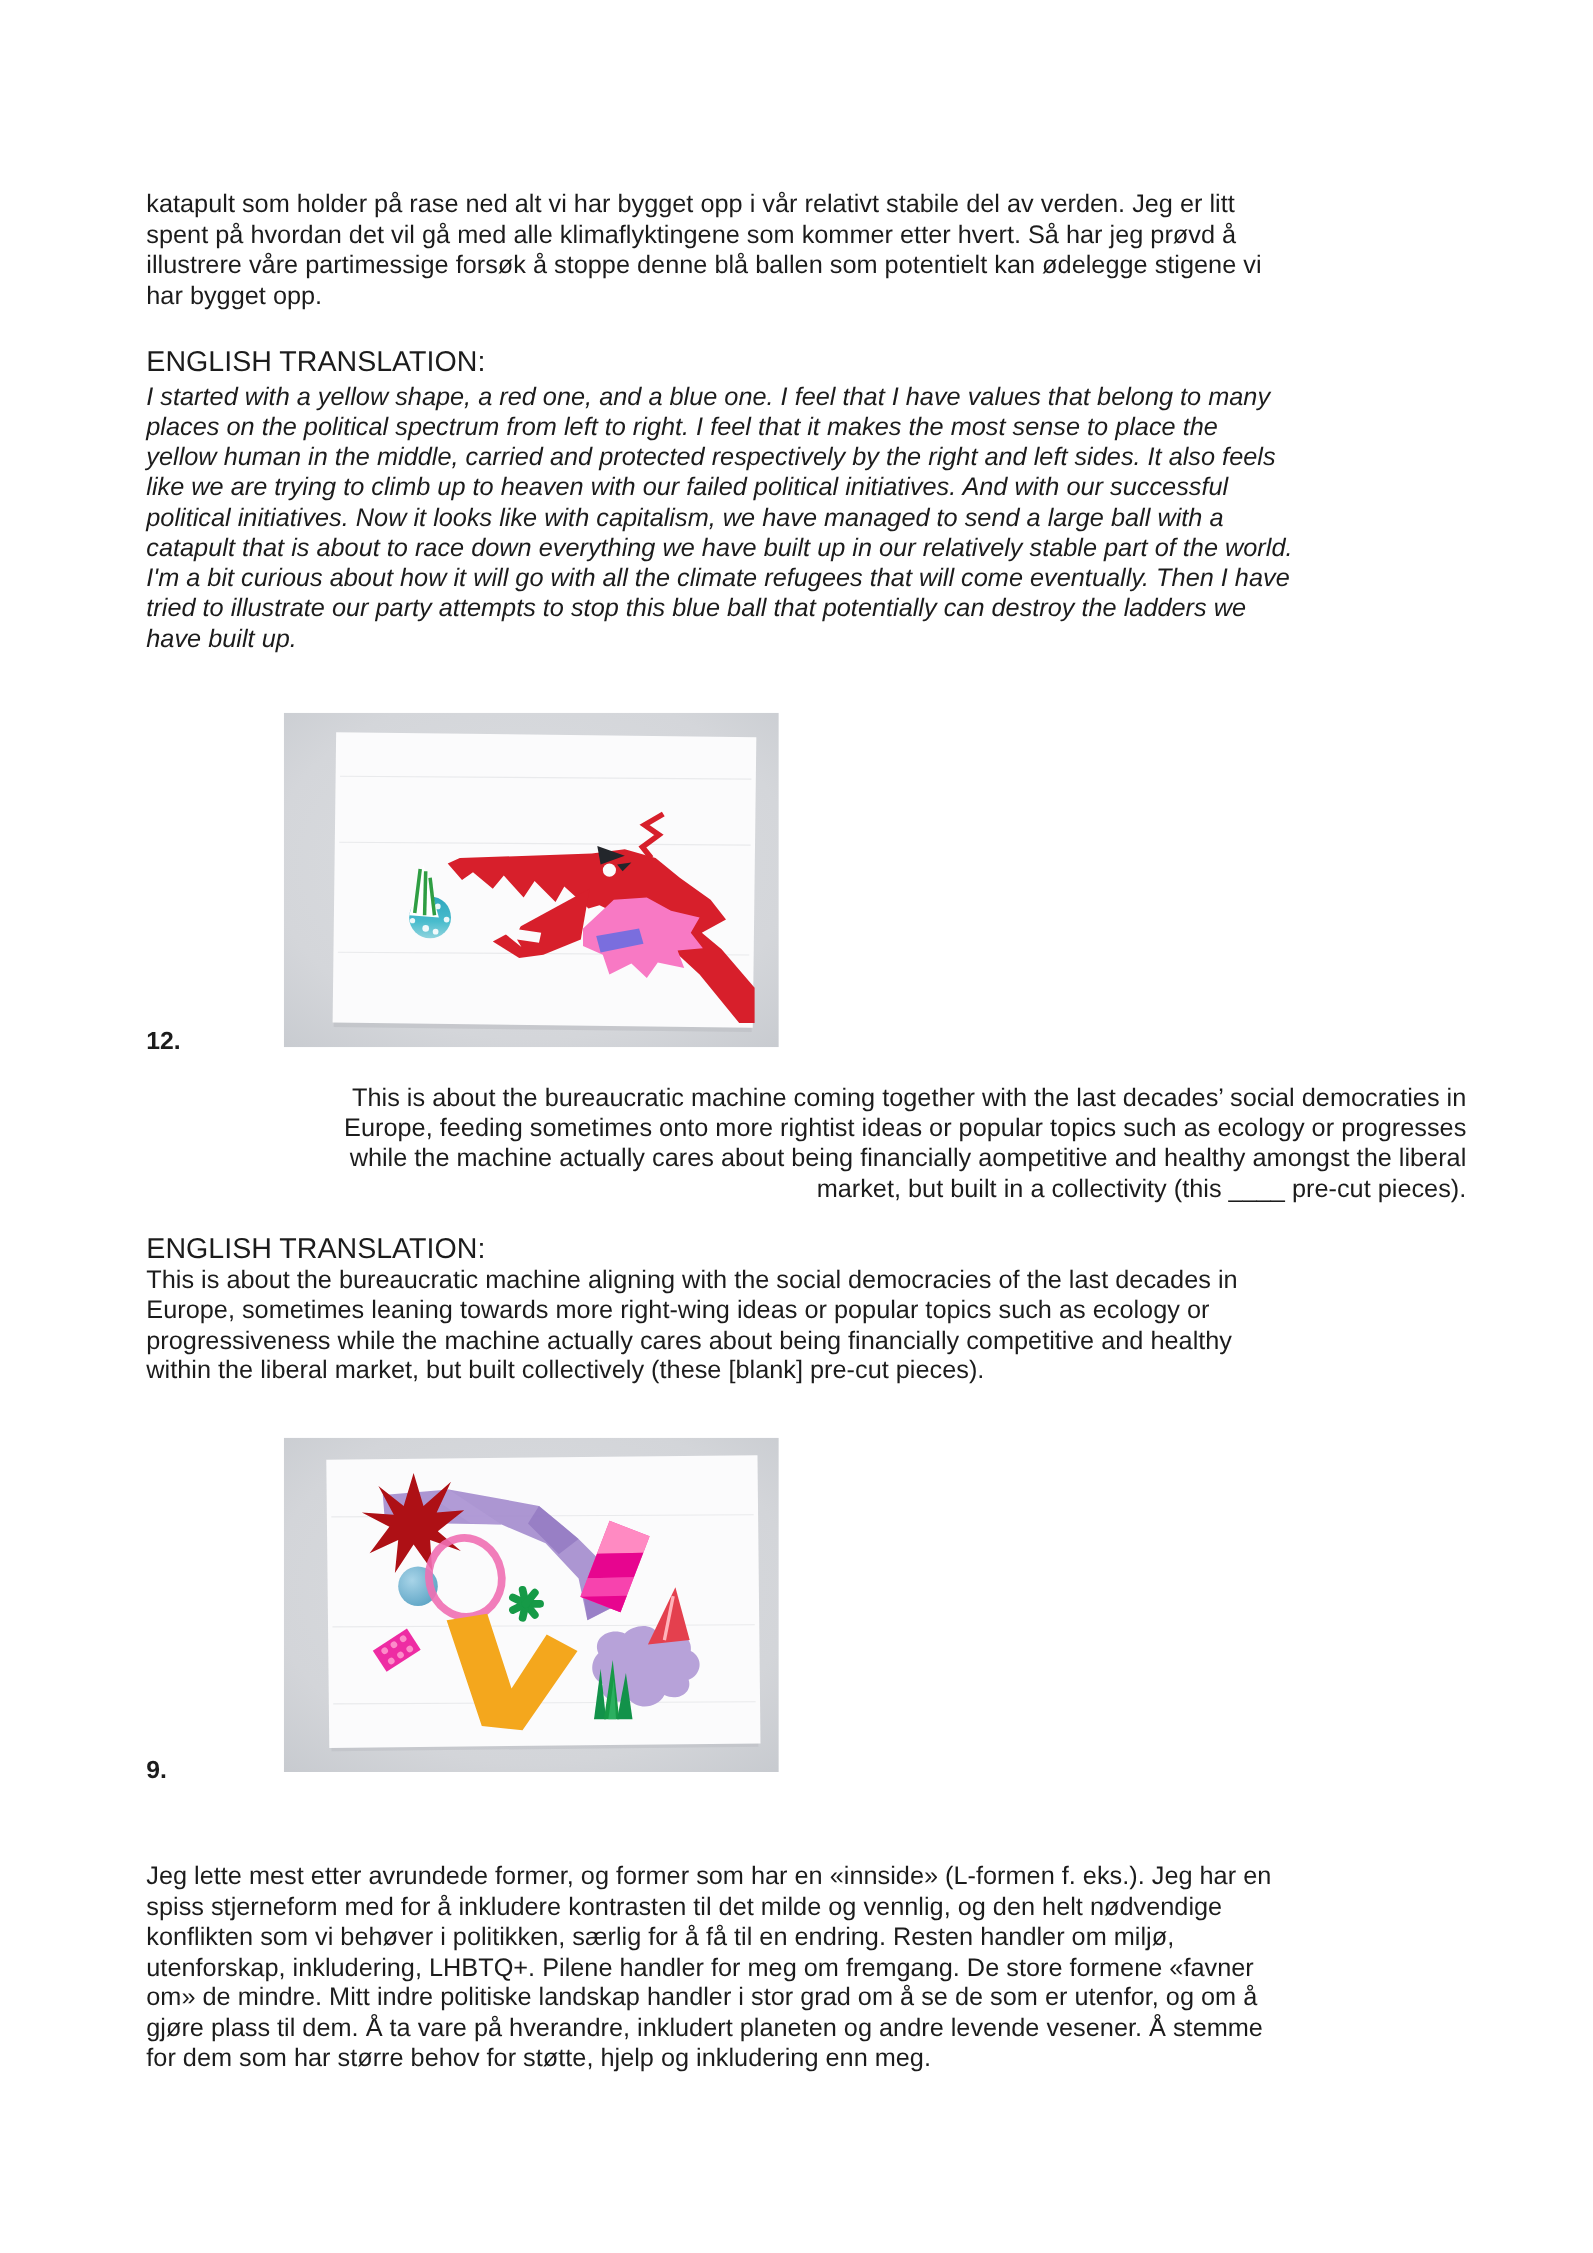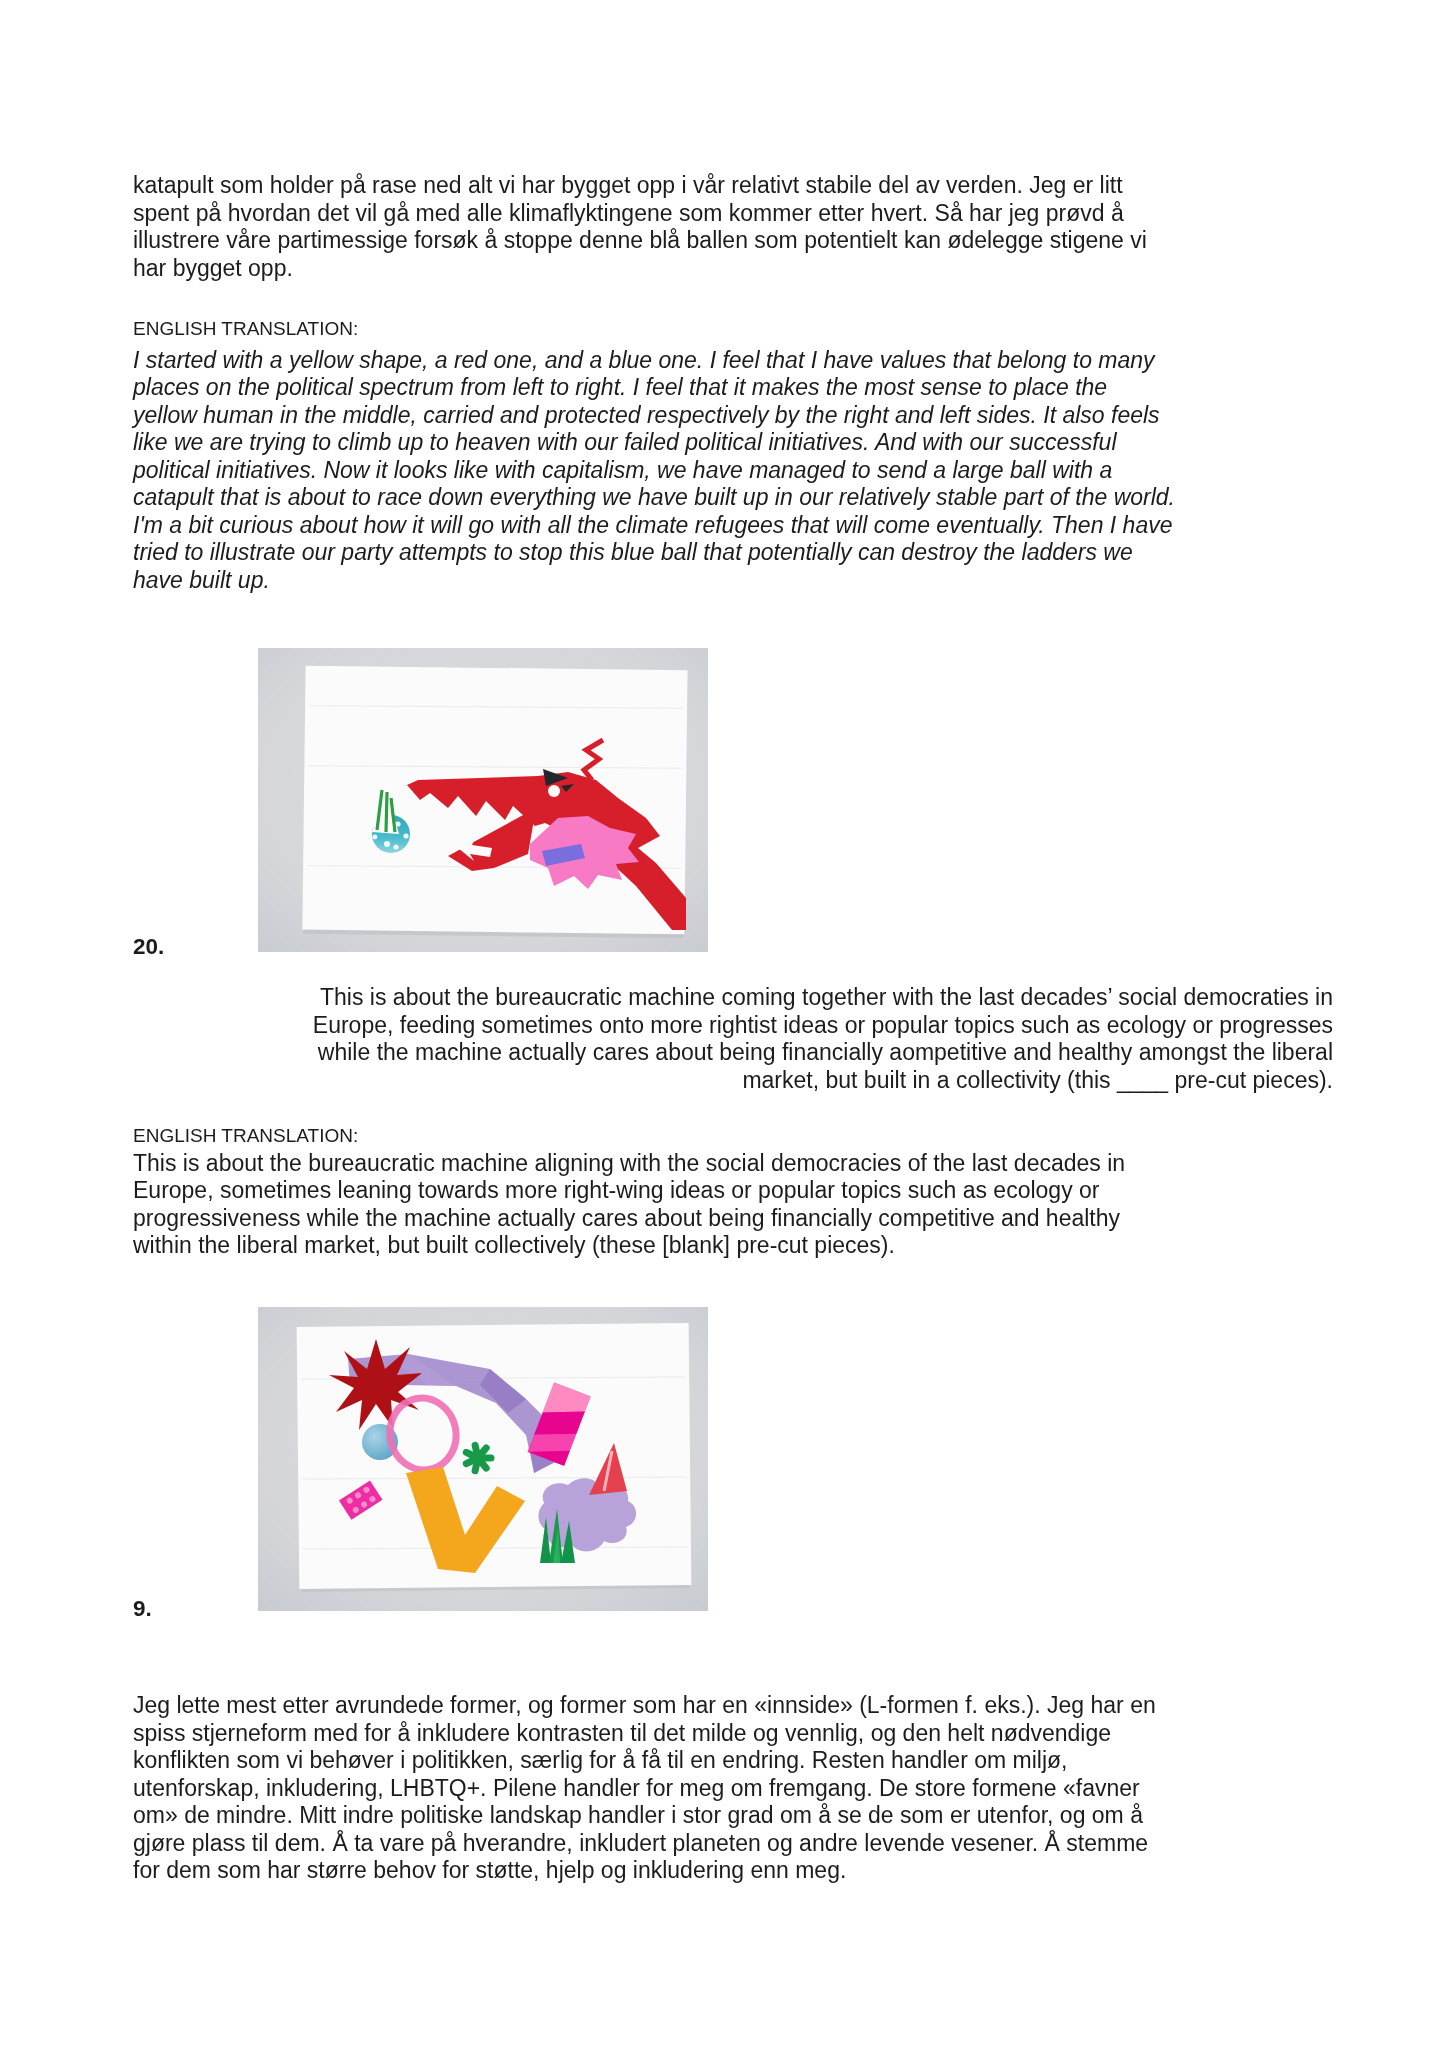--- a/index.html
+++ b/index.html
@@ -3,21 +3,21 @@
 <meta charset="utf-8">
 <style>
   html,body{margin:0;padding:0;}
   body{
     width:1448px;height:2048px;background:#ffffff;position:relative;
     font-family:"Liberation Sans","DejaVu Sans",sans-serif;color:#1c1c1c;
     -webkit-font-smoothing:antialiased;
   }
   .abs{position:absolute;}
   .para{font-size:23px;line-height:27.5px;white-space:pre-line;letter-spacing:0;}
-  .heading{font-size:19px;line-height:27.5px;white-space:pre-line;}
+  .heading{font-size:26px;line-height:27.5px;white-space:pre-line;}
   .italic{font-style:italic;}
   .fig-label{font-size:22.5px;line-height:27px;font-weight:bold;}
   figure{margin:0;padding:0;}
   svg{display:block;}
 </style>
 </head>
 <body>
 
 <div class="abs" style="left:0;top:0;width:1448px;height:2048px;">
 
@@ -101,21 +101,21 @@
         <polygon points="127,138 141,186 114,184" fill="#ffffff"></polygon>
         <g stroke="#2f9e43" stroke-width="3.2">
           <line x1="124" y1="142" x2="119" y2="182"></line>
           <line x1="129" y1="144" x2="128" y2="184"></line>
           <line x1="133" y1="150" x2="137" y2="184"></line>
         </g>
       </g>
     </svg>
   </figure>
 
-  <div class="abs fig-label" style="left:133px;top:933px;">20.</div>
+  <div class="abs fig-label" style="left:133px;top:933px;">12.</div>
 
   <div class="abs para" style="left:133px;top:984px;width:1200px;text-align:right;">This is about the bureaucratic machine coming together with the last decades’ social democraties in
 Europe, feeding sometimes onto more rightist ideas or popular topics such as ecology or progresses
 while the machine actually cares about being financially aompetitive and healthy amongst the liberal
 market, but built in a collectivity (this ____ pre-cut pieces).</div>
 
   <div class="abs" style="left:133px;top:1122px;width:1200px;">
     <div class="heading">ENGLISH TRANSLATION:</div>
     <div class="para" style="margin-top:0;">This is about the bureaucratic machine aligning with the social democracies of the last decades in
 Europe, sometimes leaning towards more right-wing ideas or popular topics such as ecology or

